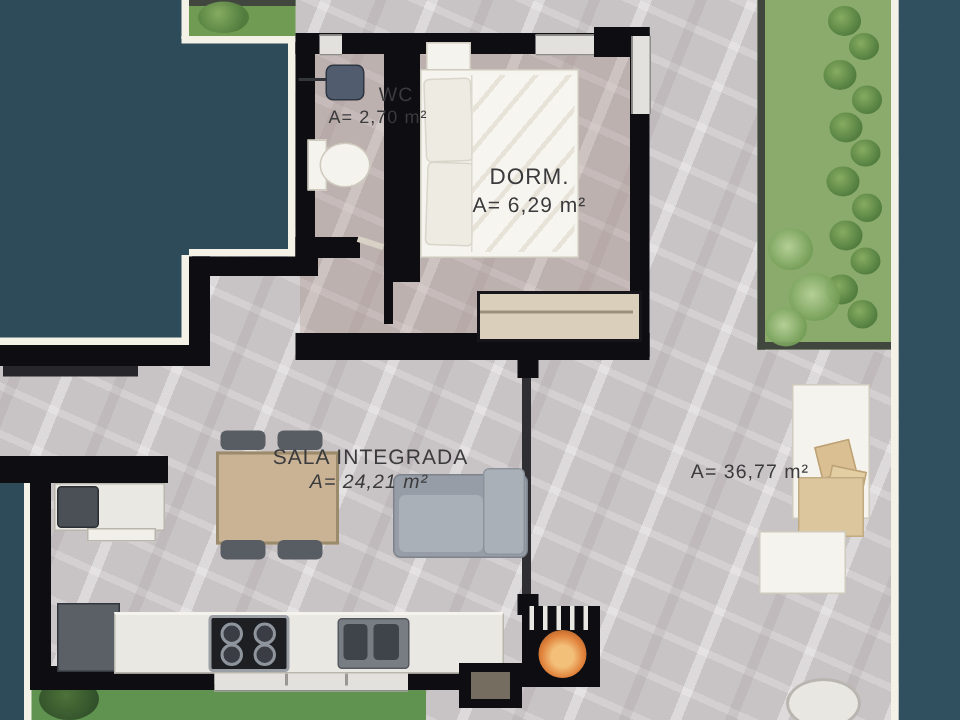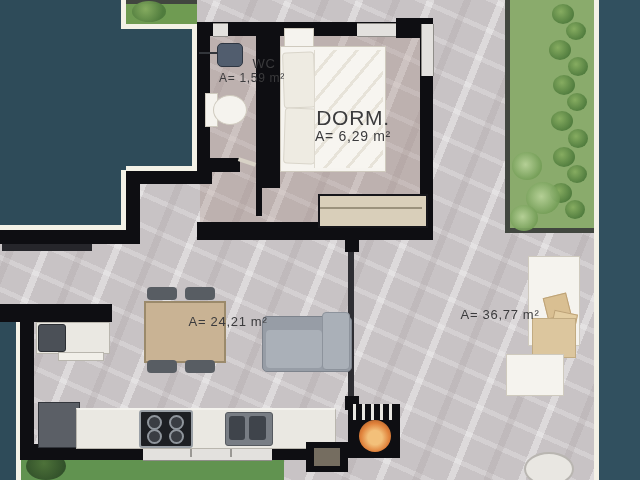--- a/index.html
+++ b/index.html
@@ -167,22 +167,23 @@
   <div class="abs" style="left:359px;top:420px;width:32px;height:32px;border-radius:50%;background:radial-gradient(circle at 50% 55%, #f3c07a 0 30%, #e0813a 60%, #8a4a22 100%);"></div>
 
   <div class="abs white-furn" style="left:528px;top:256px;width:50px;height:88px;"></div>
   <div class="abs" style="left:545px;top:295px;width:22px;height:20px;background:#d9bf92;border:1px solid #bda277;transform:rotate(-14deg);"></div>
   <div class="abs" style="left:552px;top:312px;width:22px;height:20px;background:#e3cda2;border:1px solid #bda277;transform:rotate(12deg);"></div>
   <div class="abs" style="left:532px;top:318px;width:42px;height:38px;background:#dcc69e;border:1px solid #c2ab82;"></div>
   <div class="abs white-furn" style="left:506px;top:354px;width:56px;height:40px;"></div>
   <div class="abs" style="left:524px;top:452px;width:46px;height:30px;border-radius:50%;background:#e9e7e2;border:2px solid #b9b6b1;"></div>
 
   <div class="abs label l1" style="left:264px;top:63px;font-size:13px;">WC</div>
-  <div class="abs label l2" style="left:252px;top:78px;font-size:12px;">A= 1,59 m²</div>
+  <div class="abs label l2" style="left:252px;top:78px;font-size:12px;">A= 2,70 m²</div>
 
-  <div class="abs label l1" style="left:353px;top:118px;font-size:21px;">DORM.</div>
+  <div class="abs label l1" style="left:353px;top:118px;font-size:15px;">DORM.</div>
   <div class="abs label l2" style="left:353px;top:136px;font-size:14px;">A= 6,29 m²</div>
 
-  <div class="abs label l2" style="left:228px;top:321px;">A= 24,21 m²</div>
+  <div class="abs label l1" style="left:247px;top:304px;">SALA INTEGRADA</div>
+  <div class="abs label l2" style="left:246px;top:321px;font-style:italic;">A= 24,21 m²</div>
 
   <div class="abs label l2" style="left:500px;top:314px;">A= 36,77 m²</div>
 
 </div>
 
 </body></html>

